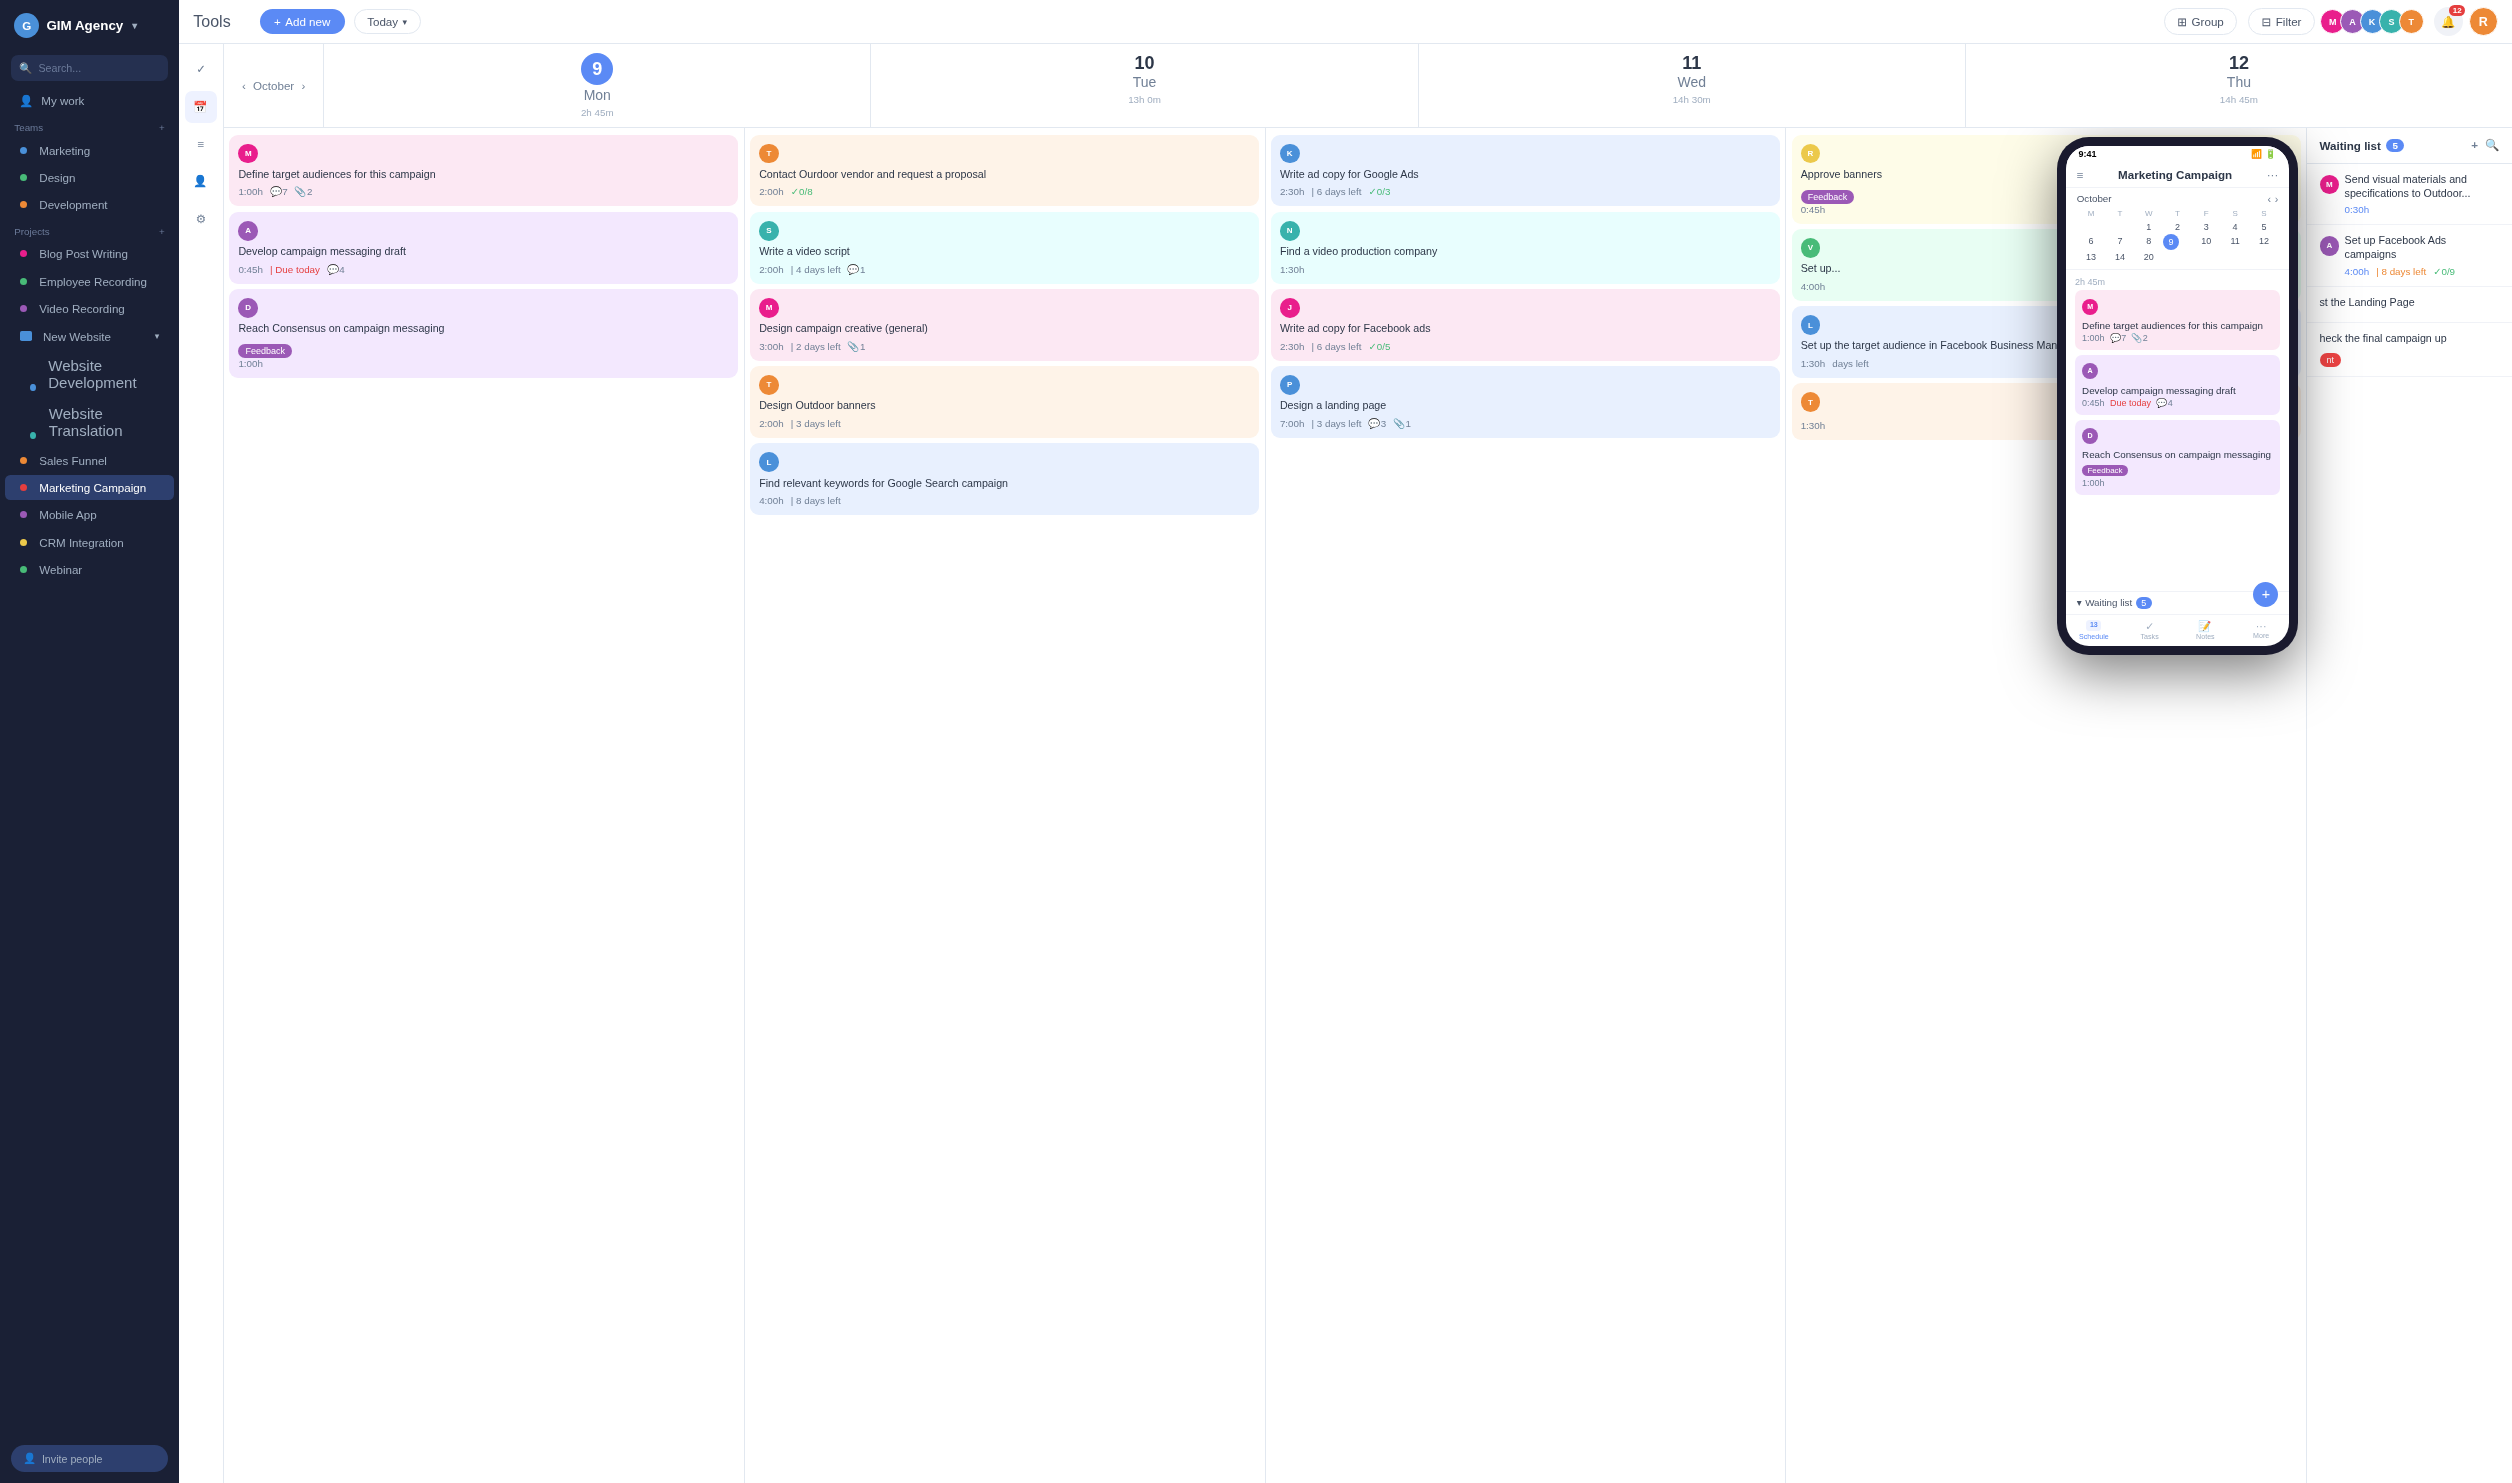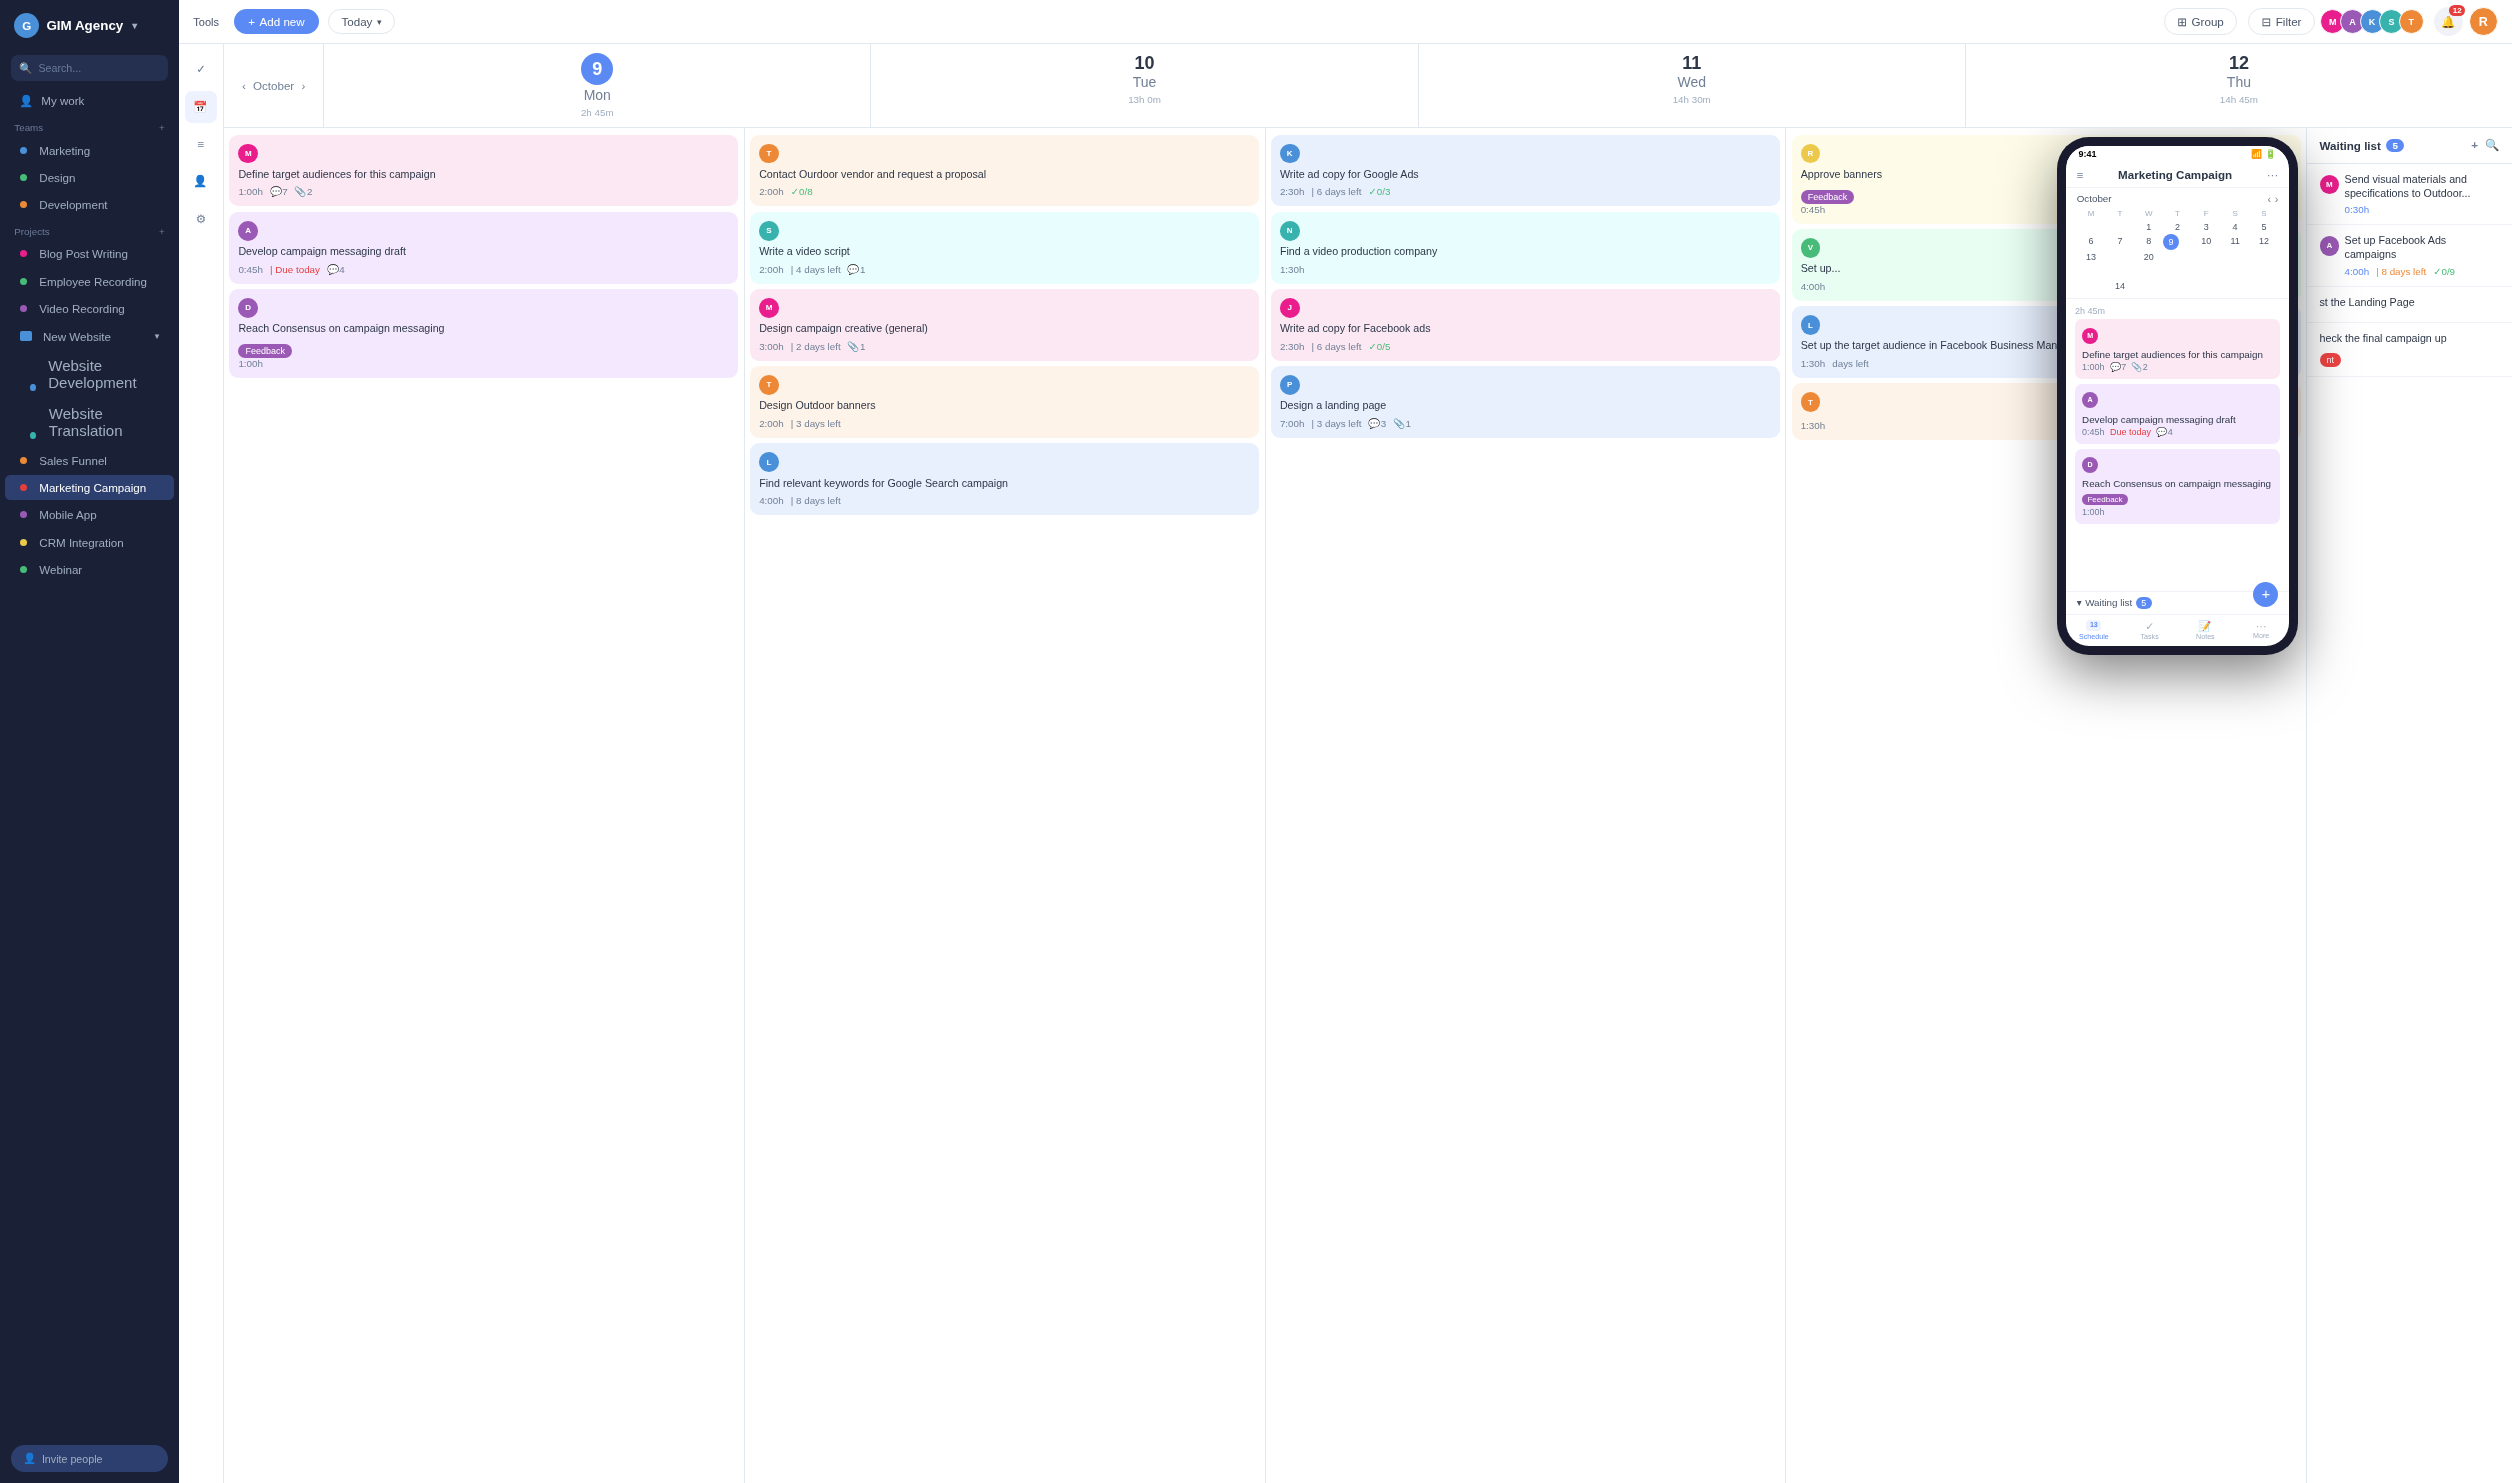--- a/index.html
+++ b/index.html
@@ -25,21 +25,21 @@
     .dot-yellow { background: #ecc94b; }
     .folder-icon { width: 12.5px; height: 10.7px; background: #4a90d9; border-radius: 1.8px; display: inline-block; }
     .sidebar-bottom { margin-top: auto; padding: 10.7px; }
     .invite-btn { background: #2d3f6e; border-radius: 18px; padding: 7.1px 12.5px; color: #a0aec0; font-size: 10.7px; display: flex; align-items: center; gap: 5.4px; cursor: pointer; border: none; width: 100%; }
 
     
     .main { flex: 1; display: flex; flex-direction: column; overflow: hidden; }
 
     
     .toolbar { background: #fff; border-bottom: 0.9px solid #e2e8f0; padding: 7.1px 14.3px; display: flex; align-items: center; gap: 9px; }
-    .toolbar-tools { color: #4a5568; font-size: 11px; font-weight: 500; margin-right: 6px; }
+    .toolbar-tools { color: #4a5568; font-size: 16px; font-weight: 500; margin-right: 20px; }
     .add-btn { background: #5b8af5; color: #fff; border: none; border-radius: 18px; padding: 6.3px 14.3px; font-size: 11.6px; cursor: pointer; display: flex; align-items: center; gap: 4.5px; }
     .today-btn { background: #fff; border: 0.9px solid #e2e8f0; border-radius: 18px; padding: 5.4px 12.5px; font-size: 11.6px; cursor: pointer; display: flex; align-items: center; gap: 4.5px; color: #4a5568; }
     .toolbar-right { margin-left: auto; display: flex; align-items: center; gap: 10.7px; }
     .toolbar-btn { background: #fff; border: 0.9px solid #e2e8f0; border-radius: 18px; padding: 5.4px 12.5px; font-size: 11.6px; cursor: pointer; display: flex; align-items: center; gap: 4.5px; color: #4a5568; }
     .avatar-group { display: flex; }
     .avatar-placeholder { width: 25px; height: 25px; border-radius: 50%; border: 1.8px solid #fff; margin-left: -5.4px; display: flex; align-items: center; justify-content: center; font-size: 9px; font-weight: 600; color: #fff; }
     .notif-btn { position: relative; width: 29px; height: 29px; border-radius: 50%; background: #f0f2f7; display: flex; align-items: center; justify-content: center; cursor: pointer; }
     .notif-badge { position: absolute; top: -1.8px; right: -1.8px; background: #e53e3e; color: #fff; font-size: 8px; border-radius: 9px; padding: 0.9px 3.6px; font-weight: 700; }
 
     
@@ -510,21 +510,21 @@
                     <span style="cursor:pointer; color:#4a5568; padding:1.8px;">4</span>
                     <span style="cursor:pointer; color:#4a5568; padding:1.8px;">5</span>
                   <span style="cursor:pointer; color:#4a5568; padding:1.8px;">6</span>
                     <span style="cursor:pointer; color:#4a5568; padding:1.8px;">7</span>
                     <span style="cursor:pointer; color:#4a5568; padding:1.8px;">8</span>
                     <span style="background:#5b8af5; color:#fff; border-radius:50%; padding:1.8px; width:16px; height:16px; display:inline-flex; align-items:center; justify-content:center;">9</span>
                     <span style="cursor:pointer; color:#4a5568; padding:1.8px;">10</span>
                     <span style="cursor:pointer; color:#4a5568; padding:1.8px;">11</span>
                     <span style="cursor:pointer; color:#4a5568; padding:1.8px;">12</span>
                   <span style="cursor:pointer; color:#4a5568; padding:1.8px;">13</span>
-                    <span style="cursor:pointer; color:#4a5568; padding:1.8px;margin-top:29px;">14</span>
+                    <span style="cursor:pointer; color:#4a5568; padding:1.8px;">14</span>
                     <span style="cursor:pointer; color:#4a5568; padding:1.8px;">20</span>
                 </div>
               </div>
 
               <div style="flex:1; overflow-y:auto; padding:7.1px 9px;">
                 <div style="font-size:9px; color:#a0aec0; margin-bottom:3.6px;">2h 45m</div>
 
                 <div class="task-card pink" style="border-radius:7.1px; padding:7.1px; margin-bottom:5.4px;">
                   <div class="task-avatar" style="background:#e91e8c; width:16px; height:16px; font-size:7.1px;">M</div>
                   <div style="font-size:9.8px; font-weight:500; color:#2d3748; margin:1.8px 0;">Define target audiences for this campaign</div>

